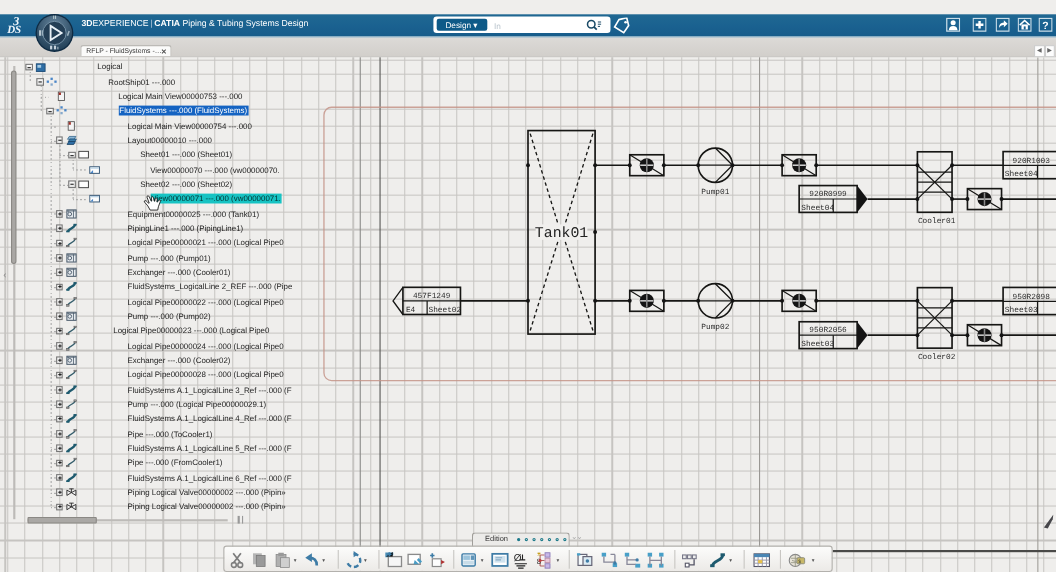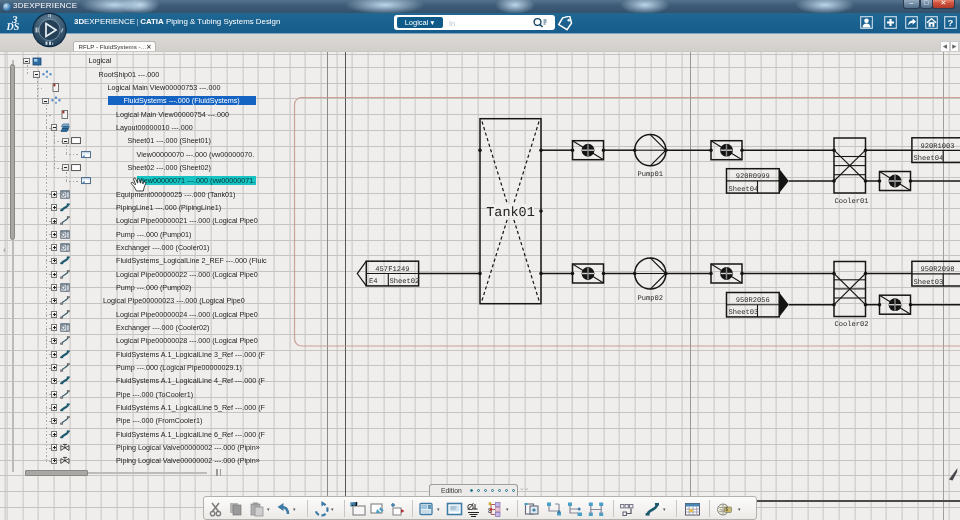--- a/index.html
+++ b/index.html
@@ -20,21 +20,21 @@
 #tab .x{position:absolute;left:auto;right:3px;top:1px;font-size:6.2px;color:#444;font-weight:bold;}
 .tsb{position:absolute;top:7.5px;width:7.5px;height:8.5px;background:#fdfdfd;border:0.5px solid #ccc;font-size:5.5px;color:#666;text-align:center;line-height:8px;}
 #canvas{position:absolute;left:0;top:52px;width:960px;height:468px;background-color:#efeeec;
  background-image:repeating-linear-gradient(to right,#c6c4c1 0 1px,transparent 1px 15.7px),repeating-linear-gradient(to bottom,#c6c4c1 0 1px,transparent 1px 15.7px);
  background-position:6.6px 15px;}
 .dvl{position:absolute;top:52px;height:468px;width:1px;}
 .dhl{position:absolute;height:2px;}
 #diag{position:absolute;left:0;top:0;}
 .trow{position:absolute;font-size:7.2px;color:#1c1c1c;white-space:nowrap;}
 .trow .txt{position:absolute;top:-4.6px;margin-left:42px;}
-.sel{background:#1463c2;color:#fff;padding:0 16px;}
+.sel{background:#1463c2;color:#fff;padding:0 1px;}
 .cyan{background:#17c3c3;color:#033;padding:0 1px;}
 .und{}
 .ebox{position:absolute;width:6.5px;height:6.5px;background:linear-gradient(#fefefe,#e2e2e2);border:1px solid #777;box-sizing:border-box;}
 .ebox i{position:absolute;left:0.8px;top:1.8px;width:3px;height:1px;background:#222;}
 .ebox.p b{position:absolute;left:1.8px;top:0.8px;width:1px;height:3px;background:#222;}
 .ti{position:absolute;top:-4.5px;}
 .dash-v{position:absolute;width:1px;background-image:repeating-linear-gradient(to bottom,#a8a8a8 0 1.5px,transparent 1.5px 3.5px);}
 .dash-h{position:absolute;height:1px;background-image:repeating-linear-gradient(to right,#a8a8a8 0 1.5px,transparent 1.5px 3.5px);}
 #vsb-track{position:absolute;left:12px;top:60px;width:1.5px;height:412px;background:#bdbbb8;}
 #vsb-thumb{position:absolute;left:10px;top:64px;width:5px;height:176px;background:#a9a7a4;border:1px solid #8a8884;border-radius:3px;box-sizing:border-box;}
@@ -429,21 +429,21 @@
         <i></i>
         <b></b>
       </div>
       <span class="ti" style="left:59.5px">
         <svg width="10" height="9" viewBox="0 0 10 9" style="display:block">
           <path d="M1.6 8 C1.6 4.6 8.2 4.8 8.2 1.2" fill="none" stroke="#1e5a6e" stroke-width="2.1"></path>
           <rect x="0.2" y="6.6" width="3" height="1.6" fill="#1e5a6e"></rect>
           <rect x="6.8" y="0.4" width="2.9" height="1.6" fill="#1e5a6e"></rect>
         </svg>
       </span>
-      <span class="txt" style="left:74.0px">FluidSystems_LogicalLine 2_REF ---.000 (Fluic</span>
+      <span class="txt" style="left:74.0px">FluidSystems_LogicalLine 2_REF ---.000 (Pipe</span>
     </div>
     <div class="trow" style="left:0;top:274.28px">
       <div class="ebox p" style="left:50.75px;top:-3.25px">
         <i></i>
         <b></b>
       </div>
       <span class="ti" style="left:59.5px">
         <svg width="10" height="9" viewBox="0 0 10 9" style="display:block">
           <path d="M1.6 8 C1.6 4.6 8.2 4.8 8.2 1" fill="none" stroke="#38606e" stroke-width="1.2"></path>
           <rect x="0.6" y="7" width="2.2" height="1.4" fill="#999" stroke="#555" stroke-width="0.5"></rect>
@@ -649,47 +649,28 @@
     <div id="vsb-track"></div>
     <div id="vsb-thumb"></div>
     <div id="hsb-track"></div>
     <div id="hsb-thumb"></div>
     <div style="position:absolute;left:216px;top:469px;width:1.5px;height:7px;background:#999"></div>
     <div style="position:absolute;left:219.5px;top:469px;width:1.5px;height:7px;background:#999"></div>
     <div id="chev">‹</div>
     <svg style="position:absolute;left:130px;top:177px" width="19" height="15" viewBox="0 0 22 17">
 <path d="M7.5 16 L5 11.5 L1.5 7.5 Q0.8 6.3 2.2 6.1 Q3.4 6 4.4 7.2 L6 9 L6.5 8.6 L4.2 2.4 Q4 1 5.2 1 Q6.2 1 6.7 2.2 L8.6 6.6 L9.2 6.5 L8.8 3 Q8.9 1.8 10 2 Q10.9 2.1 11.1 3.2 L11.8 6.6 L12.4 6.7 L12.8 4.2 Q13.1 3.1 14.1 3.4 Q15 3.7 14.9 4.8 L14.6 7.4 L15.2 7.6 L16.2 5.9 Q16.9 5 17.8 5.5 Q18.6 6 18.2 7.1 L16.2 12.5 L15.5 16 Z" fill="#fff" stroke="#111" stroke-width="0.9"></path>
     </svg>
-    <div id="titlebar">
-      <div class="blob" style="left:80px;top:-4px;width:70px;height:18px"></div>
-      <div class="blob" style="left:120px;top:-4px;width:40px;height:18px"></div>
-      <div class="blob" style="left:345px;top:-4px;width:80px;height:18px"></div>
-      <div class="blob" style="left:495px;top:-4px;width:40px;height:18px"></div>
-      <div class="blob" style="left:620px;top:-4px;width:50px;height:18px"></div>
-      <div class="blob" style="left:795px;top:-4px;width:60px;height:18px"></div>
-      <div id="titleicon"></div>
-      <div id="titletext">3DEXPERIENCE</div>
-      <div class="winbtn" id="btnmin">
-        <span>–</span>
-      </div>
-      <div class="winbtn" id="btnmax">
-        <span>□</span>
-      </div>
-      <div class="winbtn" id="btncls">
-        <span>✕</span>
-      </div>
-    </div>
     <div id="appbar">
       <svg style="position:absolute;left:5px;top:0px" width="24" height="19" viewBox="0 0 24 19">
 <text x="7" y="9.5" font-family="Liberation Serif" font-style="italic" font-weight="bold" font-size="11" fill="#ecf4fa">3</text>
 <text x="1.5" y="17" font-family="Liberation Serif" font-style="italic" font-weight="bold" font-size="10" fill="#ecf4fa">DS</text>
       </svg>
       <div id="brand"><b>3D</b>EXPERIENCE <span style="color:#bcd">|</span> <b>CATIA</b> Piping &amp; Tubing Systems Design</div>
       <div style="position:absolute;left:394px;top:2px;width:161px;height:14.5px;background:#fff;border-radius:3px;"></div>
-      <div style="position:absolute;left:396.5px;top:3.8px;width:46px;height:11px;background:#0e5a88;border-radius:2px;color:#fff;font-size:7.5px;text-align:center;line-height:11px;">Logical ▾</div>
+      <div style="position:absolute;left:396.5px;top:3.8px;width:46px;height:11px;background:#0e5a88;border-radius:2px;color:#fff;font-size:7.5px;text-align:center;line-height:11px;">Design ▾</div>
       <div style="position:absolute;left:449px;top:5.5px;font-size:7.5px;color:#b9c4cc;">In</div>
       <svg style="position:absolute;left:531px;top:3.5px" width="16" height="12" viewBox="0 0 16 12">
 <circle cx="6.5" cy="5" r="3.4" stroke="#1a4a66" stroke-width="1.4" fill="none"></circle>
         <line x1="8.9" y1="7.4" x2="11.5" y2="10" stroke="#1a4a66" stroke-width="1.6"></line>
 <path d="M12.5 3 h3 M12.5 5 h3 M12.5 7 h2" stroke="#1a4a66" stroke-width="0.9"></path>
       </svg>
       <svg style="position:absolute;left:557px;top:2.5px" width="17" height="15" viewBox="0 0 17 15">
 <path d="M7.2 1.5 L14.5 1.5 L14.5 8.8 L8.6 14 L1.8 7 Z" fill="none" stroke="#fff" stroke-width="1.5" transform="rotate(-14 8 8)"></path>
 <circle cx="11.7" cy="4.2" r="1.2" fill="#fff"></circle>
       </svg>

